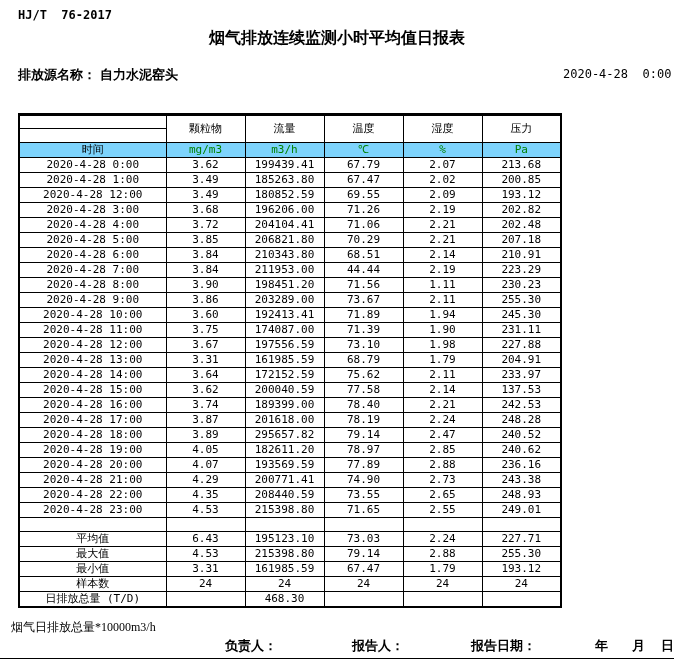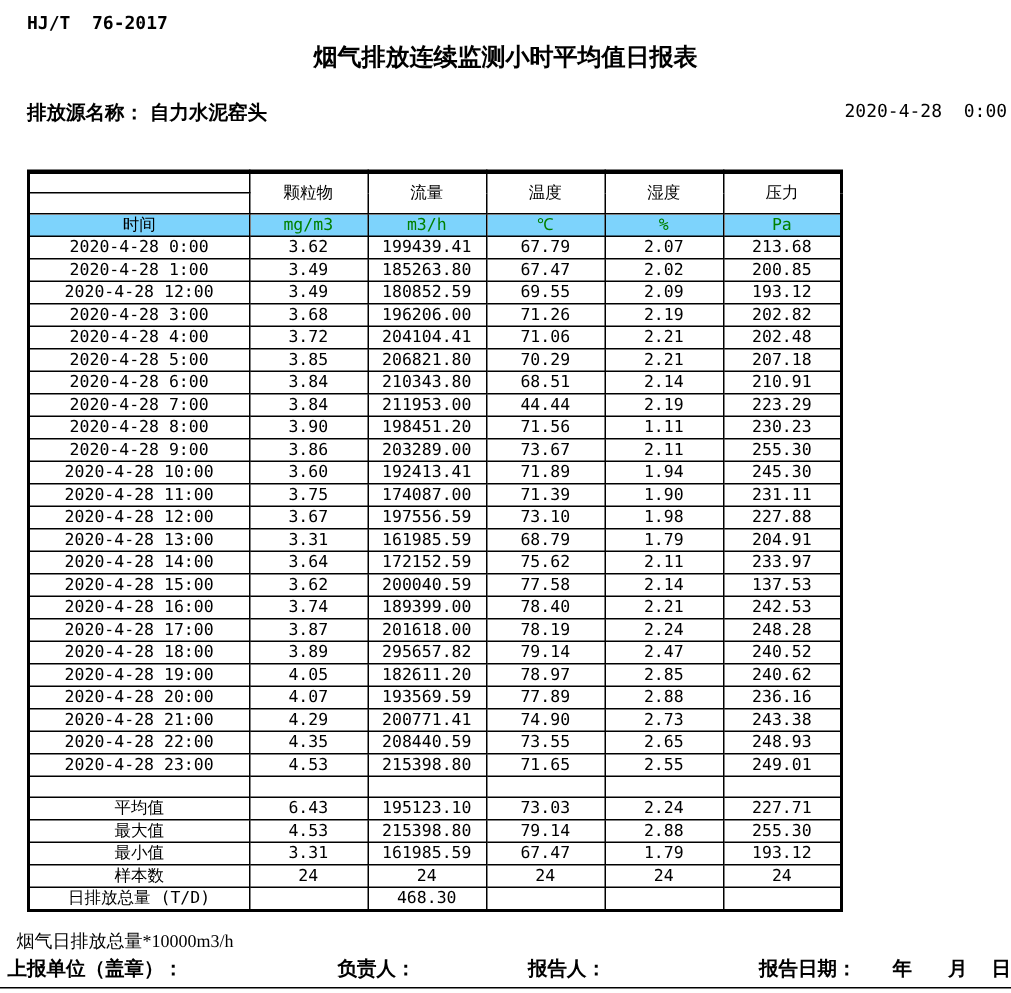--- a/index.html
+++ b/index.html
@@ -52,21 +52,21 @@
 
   #note {
     position: absolute; top: 619px; left: 11px; font-size: 12px;
     font-family: Liberation Serif, serif;
   }
   #signrow { position: absolute; top: 637px; left: 0; width: 100%; height: 20px; font-size: 13px; font-weight: bold; }
   #signrow span { position: absolute; white-space: nowrap; }
   #sign-unit   { left: 5px; }
   #sign-resp   { left: 225px; }
   #sign-report { left: 352px; }
-  #sign-date   { left: 506px; }
+  #sign-date   { left: 471px; }
   #sign-year   { left: 595px; }
   #sign-month  { left: 632px; }
   #sign-day    { left: 661px; }
   #bottomline { position: absolute; top: 658px; left: 0; width: 674px; border-top: 1px solid #000; }
 </style>
 </head>
 <body>
 
 <div id="std">HJ/T  76-2017</div>
 <div id="title">烟气排放连续监测小时平均值日报表</div>
@@ -349,21 +349,20 @@
         <td></td>
         <td></td>
         <td></td>
       </tr>
     </tbody>
 </table>
 
 <div id="note">烟气日排放总量*10000m3/h</div>
 
 <div id="signrow">
-  <span id="sign-unit">上报单位（盖章）：</span>
   <span id="sign-resp">负责人：</span>
   <span id="sign-report">报告人：</span>
   <span id="sign-date">报告日期：</span>
   <span id="sign-year">年</span>
   <span id="sign-month">月</span>
   <span id="sign-day">日</span>
 </div>
 
 <div id="bottomline"></div>
 

